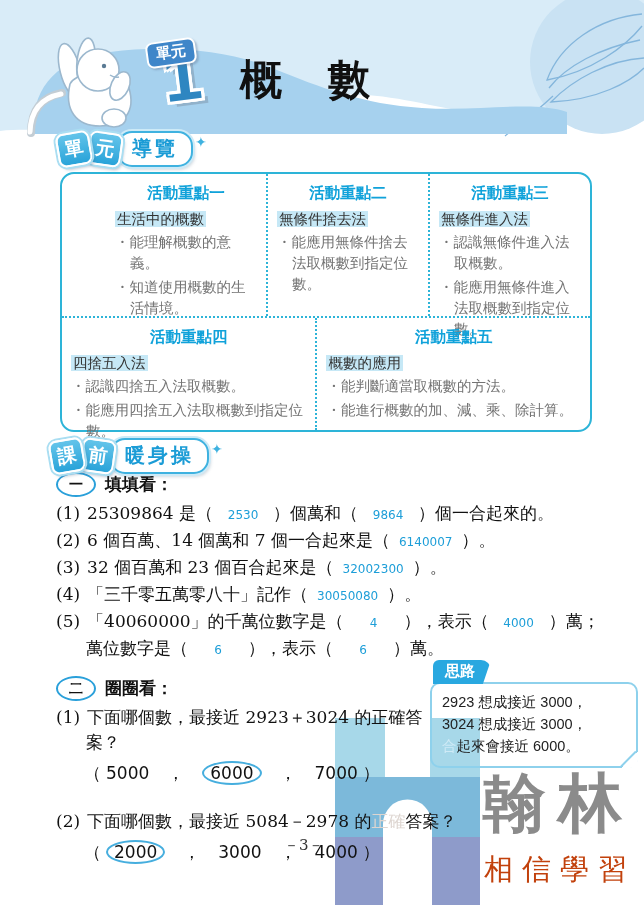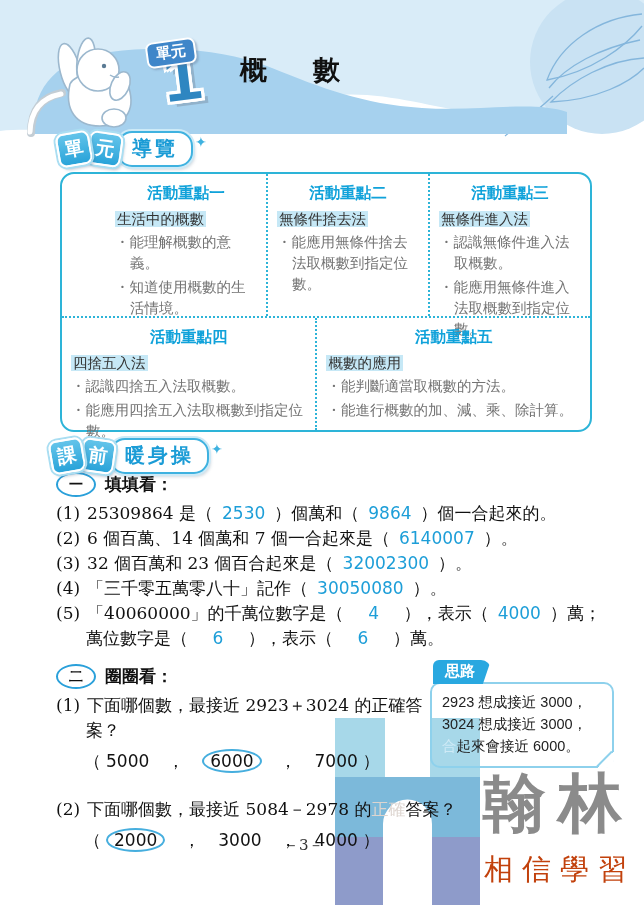--- a/index.html
+++ b/index.html
@@ -19,21 +19,21 @@
   .hdr{position:absolute;left:0;top:0;width:644px;height:150px;z-index:1;}
   .rabbit{position:absolute;left:40px;top:26px;z-index:3;}
   .unit-tag{position:absolute;left:146px;top:40px;z-index:4;background:#3f86c9;color:#fff;
             font-weight:bold;font-size:15px;padding:1px 8px 2px;border:2px solid #fff;
             border-radius:7px;transform:rotate(-8deg);box-shadow:2px 2px 2px rgba(90,110,140,.35);}
   .unit-num{position:absolute;left:163px;top:42px;z-index:3;font-size:68px;font-weight:bold;
             color:#2e86c1;transform:rotate(-7deg);line-height:1;
             text-shadow:-3px 0 0 #fff,3px 0 0 #fff,0 -3px 0 #fff,0 3px 0 #fff,
                         -3px -3px 0 #fff,3px 3px 0 #fff,-3px 3px 0 #fff,3px -3px 0 #fff,
                         6px 6px 0 rgba(120,140,160,.45);}
-  .page-title{position:absolute;left:240px;top:52px;z-index:3;font-size:27px;font-weight:bold;
+  .page-title{position:absolute;left:240px;top:52px;z-index:3;font-size:42px;font-weight:bold;
               color:#101010;letter-spacing:46px;white-space:nowrap;}
 
   
   .badge{position:absolute;display:flex;align-items:center;z-index:4;}
   .badge .tile{width:30px;height:30px;border-radius:8px;border:2px solid #fff;
                background:linear-gradient(#63c4ea,#29a3d9);color:#fff;font-weight:bold;font-size:19px;
                display:flex;align-items:center;justify-content:center;
                box-shadow:0 0 0 2px #aadef2,2px 3px 3px rgba(80,110,140,.35);}
   .badge .t1{transform:rotate(-10deg);z-index:2;}
   .badge .t2{transform:rotate(8deg);margin-left:-3px;z-index:1;}
@@ -65,30 +65,30 @@
   .exwrap{position:absolute;left:56px;top:472px;width:545px;z-index:2;
           font-family:"DejaVu Serif","Liberation Serif",serif;font-size:17px;color:#111;}
   .sec-head{display:flex;align-items:center;margin:0 0 4px;}
   .marker{display:inline-block;width:36px;height:21px;border:2px solid #2aa0da;border-radius:50%;
           text-align:center;line-height:20px;font-size:14px;font-weight:bold;margin-right:9px;}
   .sec-title{font-weight:bold;}
   .xline{line-height:25px;}
   .xline .num{margin-right:7px;}
   .indent1{margin-left:30px;}
   .ans{color:#1d9ed8;display:inline-block;min-width:42px;padding:0 9px;text-align:center;
-       font-family:"DejaVu Sans",sans-serif;font-size:17px;}
+       font-family:"DejaVu Sans",sans-serif;font-size:12px;}
   .ex2{margin-top:13px;}
   .opts{margin:7px 0 24px 28px;font-family:"DejaVu Sans",sans-serif;font-size:17px;}
   .opt{margin:0 5px;}
   .opt.circled{border:2px solid #46aede;border-radius:50%;padding:0 6px;}
   .sep{margin:0 13px;}
   .wm-light{color:#ddd5d0;}
 
   
-  .silu{position:absolute;left:430px;top:660px;width:184px;z-index:3;}
+  .silu{position:absolute;left:430px;top:660px;width:208px;z-index:3;}
   .silu-tab{position:absolute;top:0;left:3px;background:#29a8e0;color:#fff;font-weight:bold;
             font-size:15px;padding:2px 16px 3px 12px;border-radius:6px 10px 0 0;
             clip-path:polygon(0 0,100% 0,86% 100%,0 100%);z-index:2;}
   .silu-body{margin-top:22px;border:2px solid #8ed1ec;border-radius:10px;padding:7px 10px 9px;position:relative;}
   .silu-body::after{content:"";position:absolute;right:-2px;bottom:-2px;width:16px;height:16px;
             background:linear-gradient(315deg,#fff 0 52%,transparent 52%);border-bottom-right-radius:8px;}
   .silu-body::before{content:"";position:absolute;right:-3px;bottom:6px;width:21px;height:2px;
             background:#8ed1ec;transform:rotate(-45deg);z-index:1;}
   .sline{font-size:14.5px;color:#222;line-height:22px;white-space:nowrap;}
   .wm-char{color:#cfeaf6;}

